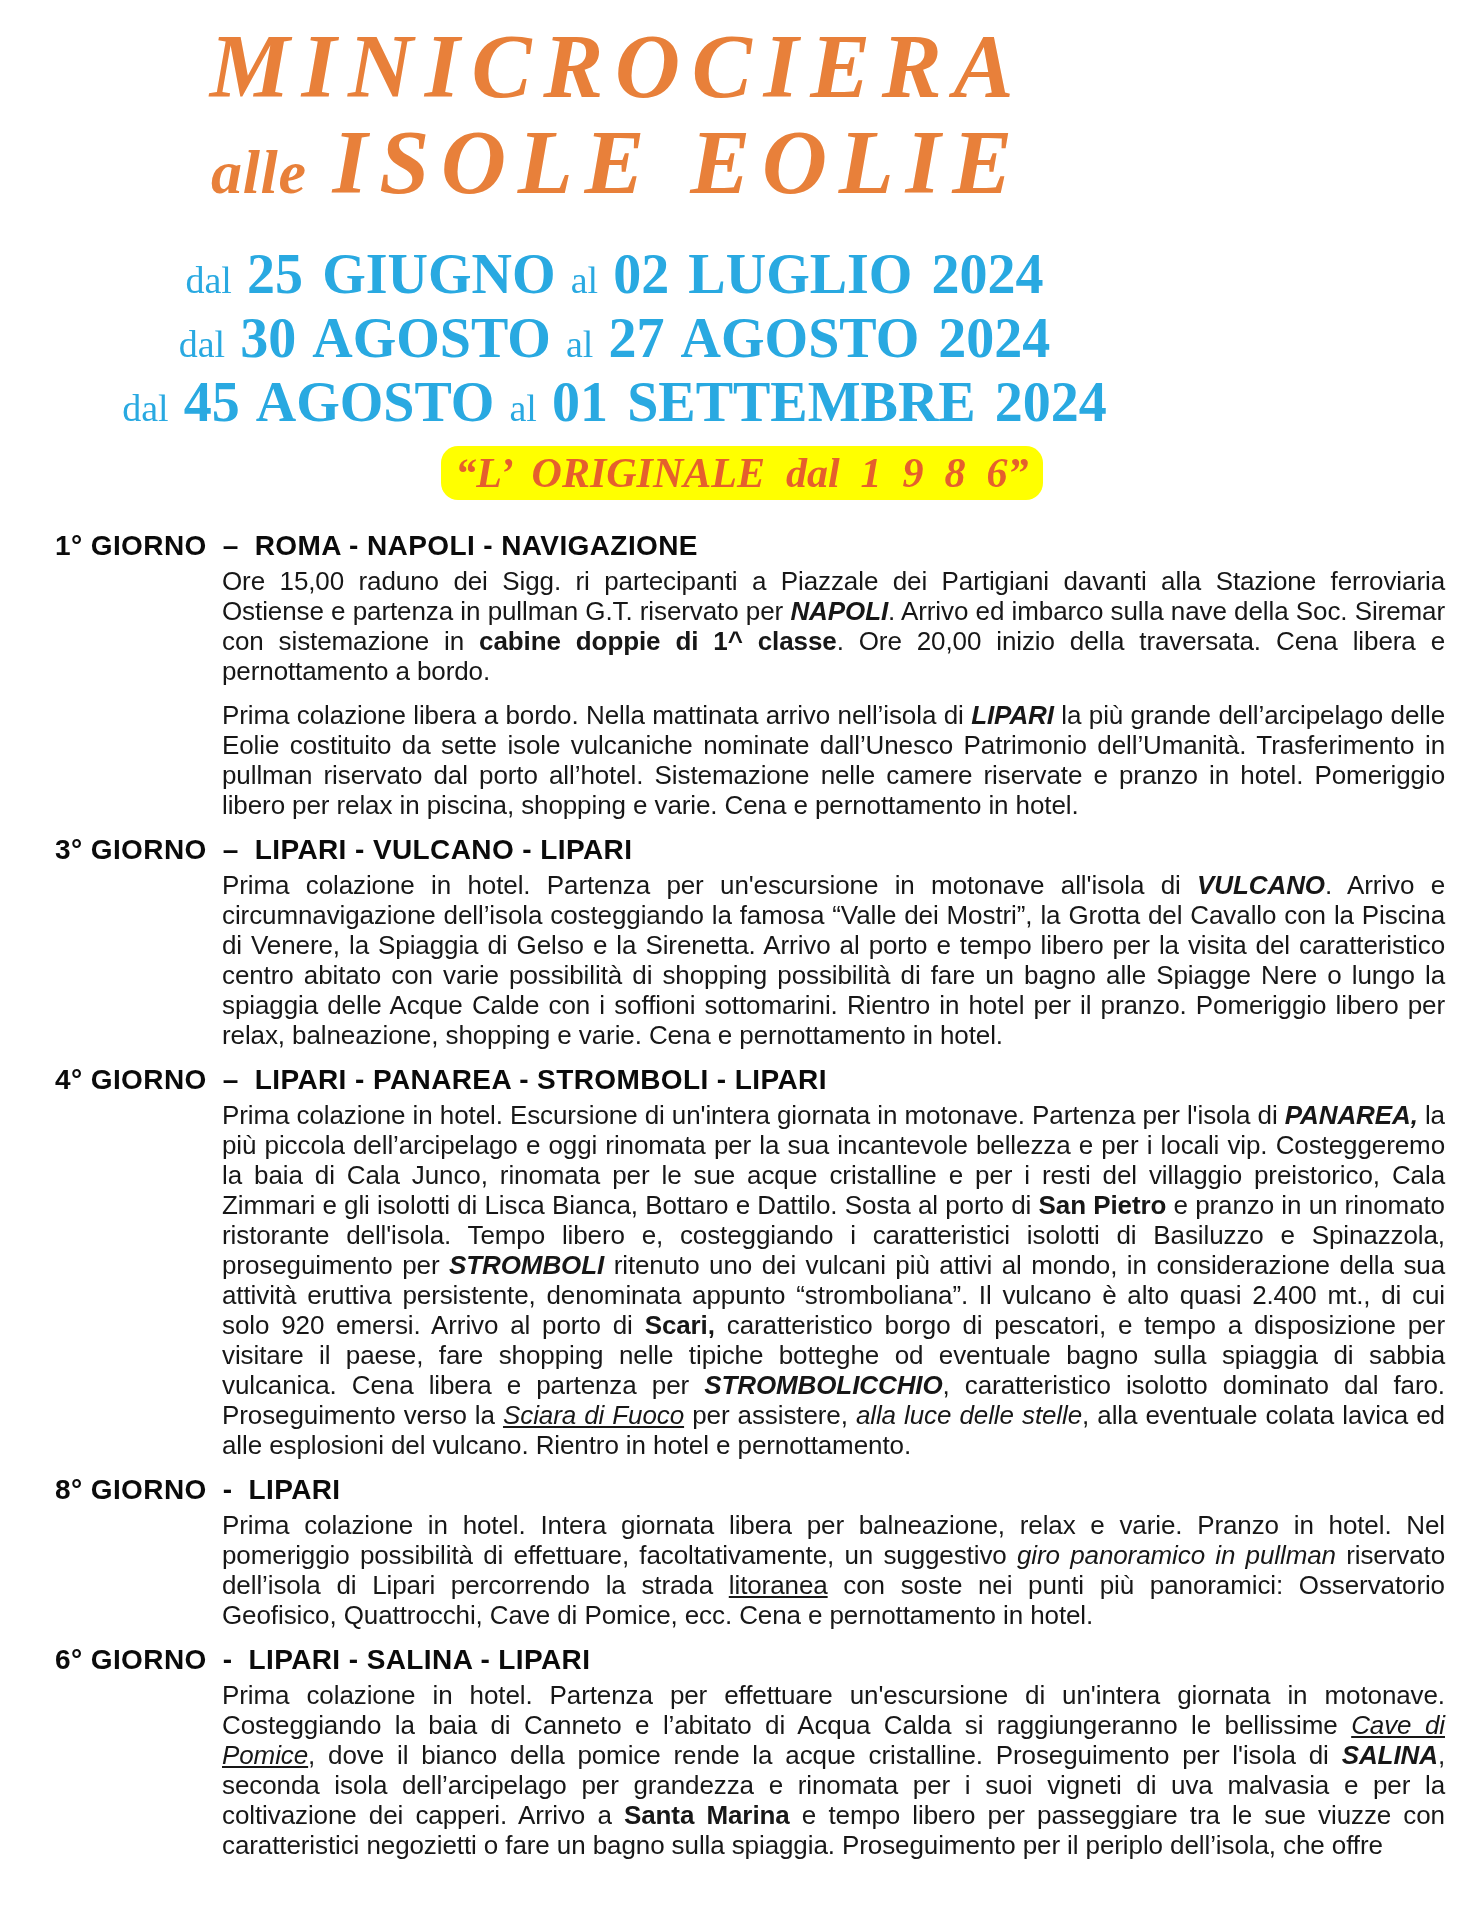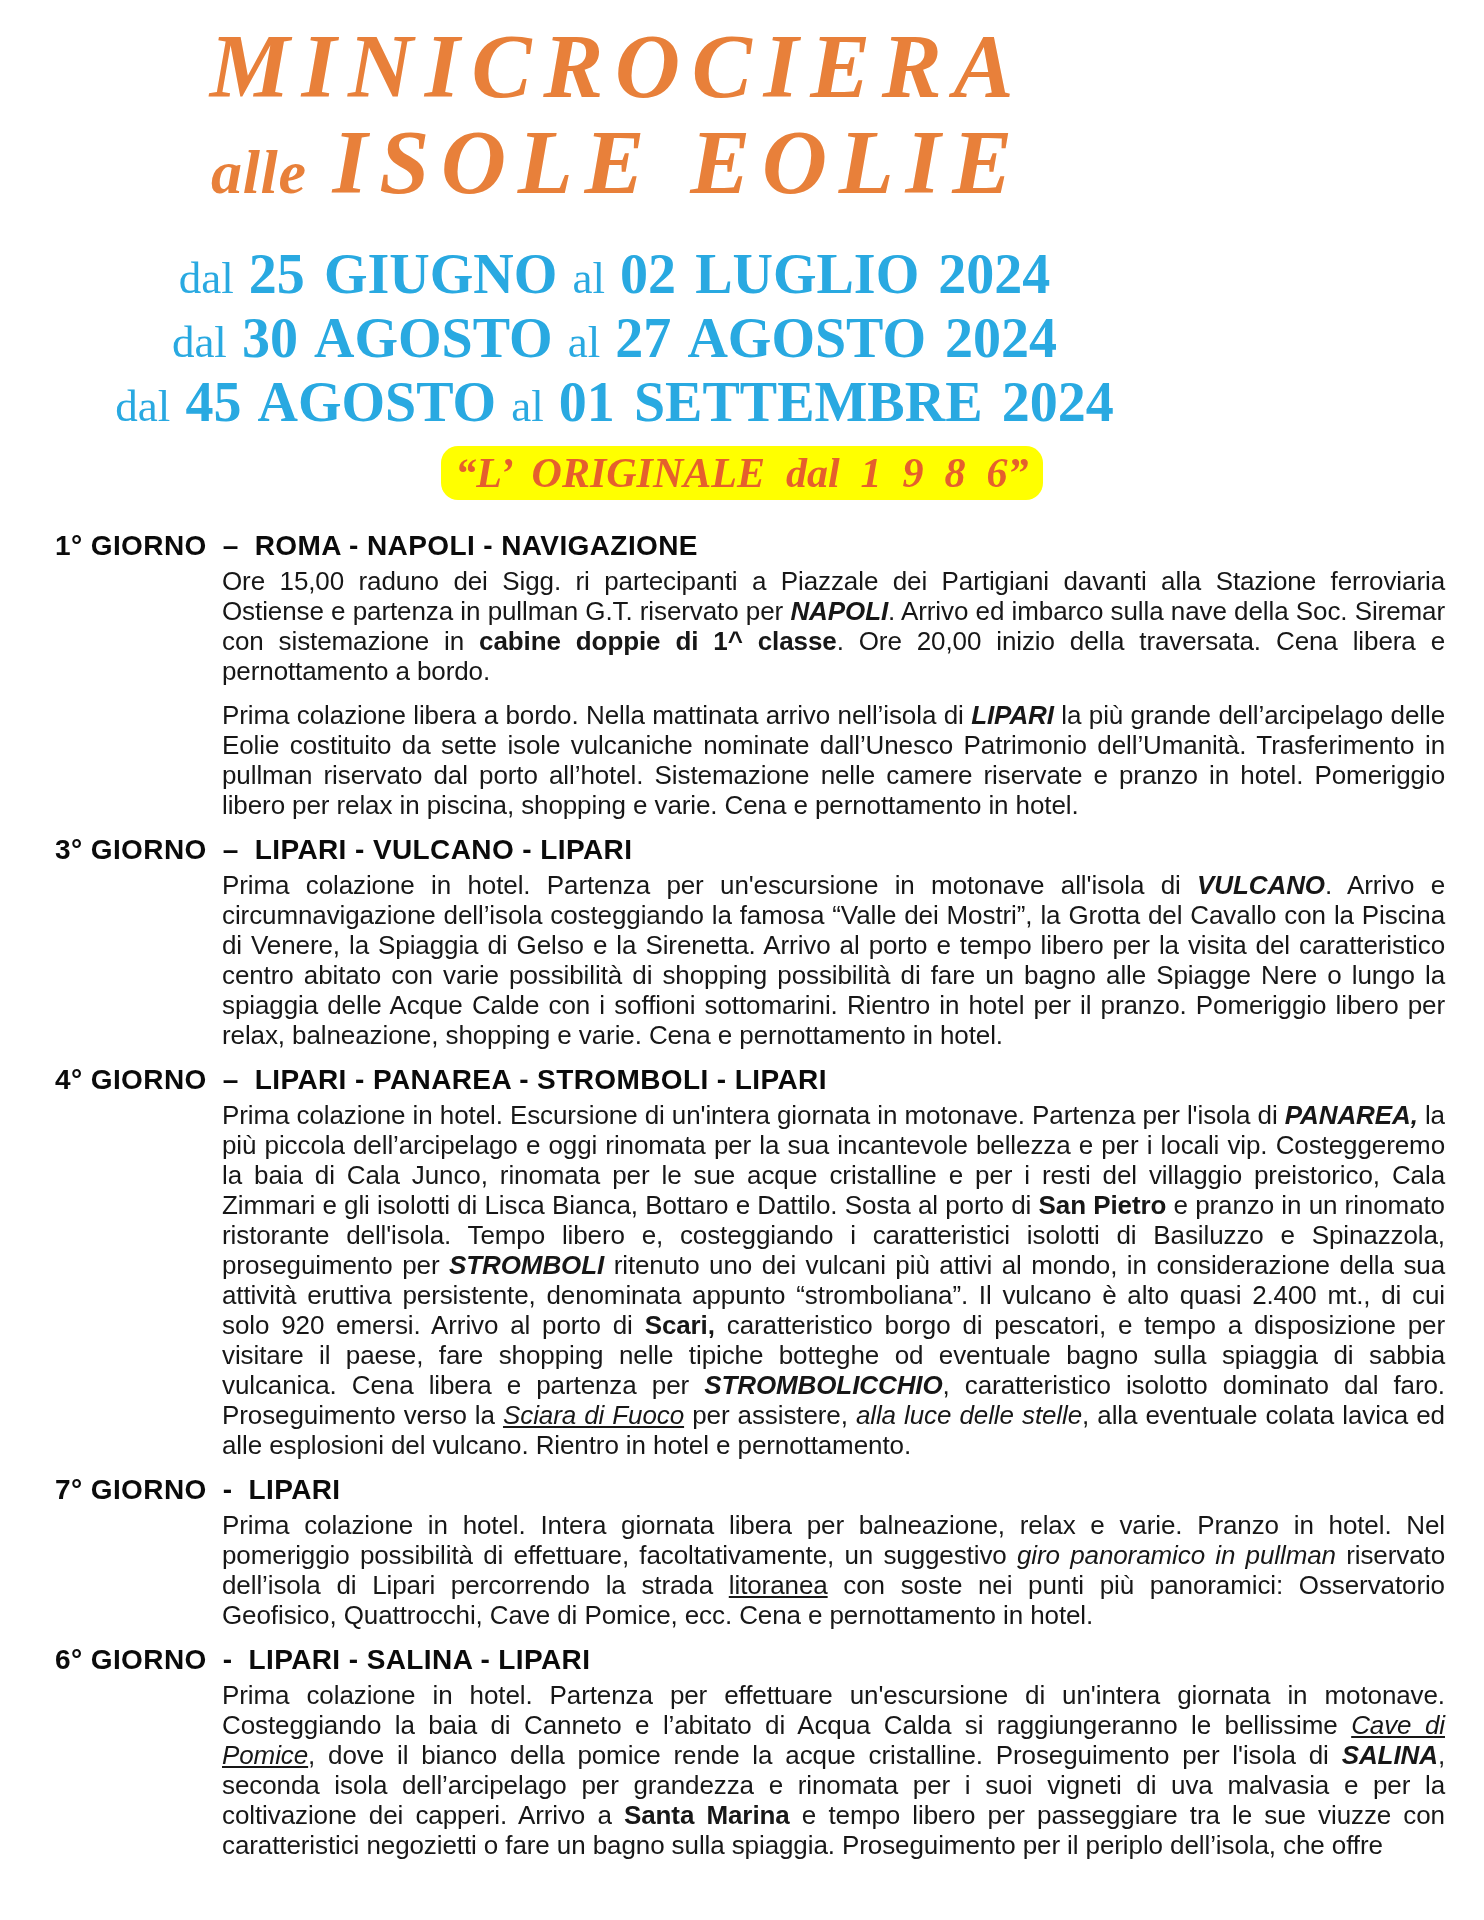--- a/index.html
+++ b/index.html
@@ -17,21 +17,21 @@
     font-family:"Liberation Serif",serif;font-style:italic;font-weight:bold;
     font-size:90px;line-height:1.0;letter-spacing:0.13em;color:var(--orange,#E8803A);
     margin-top:6px;white-space:nowrap;
   }
   .title2 .alle{font-size:62px;letter-spacing:0.01em;margin-right:26px;}
   .dates{margin-top:34px;}
   .date-line{
     font-family:"Liberation Serif",serif;color:var(--blue,#29A9E1);
     height:64px;line-height:64px;white-space:nowrap;word-spacing:0.32em;
   }
-  .dl-small{font-size:45px;font-weight:normal;text-align:right;}
+  .dl-small{font-size:38px;font-weight:normal;text-align:right;}
   .dl-big{font-size:56px;font-weight:bold;}
   .dl-big.sp{margin-left:6px;margin-right:6px;}
   .hl-wrap{width:100%;text-align:center;margin-top:12px;}
   .hl{
     display:inline-block;background:var(--yellow,#FFFF00);
     color:var(--hl-text,#E55F2D);
     font-family:"Liberation Serif",serif;font-style:italic;font-weight:bold;
     font-size:42px;line-height:52px;padding:1px 14px;word-spacing:0.25em;border-radius:17px;
   }
 
@@ -113,21 +113,21 @@
 
   <section class="day">
     <h2 class="day-h">
       <span class="day-label">4° GIORNO</span><span class="day-sep">–</span><span class="day-route">LIPARI - PANAREA - STROMBOLI - LIPARI</span>
     </h2>
     <p class="day-p"><span>Prima colazione in hotel. Escursione di un'intera giornata in motonave. Partenza per l'isola di </span><span class="seg-bi">PANAREA,</span><span> la più piccola dell’arcipelago e oggi rinomata per la sua incantevole bellezza e per i locali vip. Costeggeremo la baia di Cala Junco, rinomata per le sue acque cristalline e per i resti del villaggio preistorico, Cala Zimmari e gli isolotti di Lisca Bianca, Bottaro e Dattilo. Sosta al porto di </span><span class="seg-b">San Pietro</span><span> e pranzo in un rinomato ristorante dell'isola. Tempo libero e, costeggiando i caratteristici isolotti di Basiluzzo e Spinazzola, proseguimento per </span><span class="seg-bi">STROMBOLI</span><span> ritenuto uno dei vulcani più attivi al mondo, in considerazione della sua attività eruttiva persistente, denominata appunto “stromboliana”. Il vulcano è alto quasi 2.400 mt., di cui solo 920 emersi. Arrivo al porto di </span><span class="seg-b">Scari,</span><span> caratteristico borgo di pescatori, e tempo a disposizione per visitare il paese, fare shopping nelle tipiche botteghe od eventuale bagno sulla spiaggia di sabbia vulcanica. Cena libera e partenza per </span><span class="seg-bi">STROMBOLICCHIO</span><span>, caratteristico isolotto dominato dal faro. Proseguimento verso la </span><span class="seg-biu">Sciara di Fuoco</span><span> per assistere, </span><span class="seg-i">alla luce delle stelle</span><span>, alla eventuale colata lavica ed alle esplosioni del vulcano. Rientro in hotel e pernottamento.</span></p>
   </section>
 
   <section class="day">
     <h2 class="day-h">
-      <span class="day-label">7° GIORNO</span><span class="day-sep">-</span><span class="day-route">LIPARI</span>
+      <span class="day-label">8° GIORNO</span><span class="day-sep">-</span><span class="day-route">LIPARI</span>
     </h2>
     <p class="day-p"><span>Prima colazione in hotel. Intera giornata libera per balneazione, relax e varie. Pranzo in hotel. Nel pomeriggio possibilità di effettuare, facoltativamente, un suggestivo </span><span class="seg-i">giro panoramico in pullman</span><span> riservato dell’isola di Lipari percorrendo la strada </span><span class="seg-u">litoranea</span><span> con soste nei punti più panoramici: Osservatorio Geofisico, Quattrocchi, Cave di Pomice, ecc. Cena e pernottamento in hotel.</span></p>
   </section>
 
   <section class="day">
     <h2 class="day-h">
       <span class="day-label">6° GIORNO</span><span class="day-sep">-</span><span class="day-route">LIPARI - SALINA - LIPARI</span>
     </h2>
     <p class="day-p"><span>Prima colazione in hotel. Partenza per effettuare un'escursione di un'intera giornata in motonave. Costeggiando la baia di Canneto e l’abitato di Acqua Calda si raggiungeranno le bellissime </span><span class="seg-iu">Cave di Pomice</span><span>, dove il bianco della pomice rende la acque cristalline. Proseguimento per l'isola di </span><span class="seg-bi">SALINA</span><span>, seconda isola dell’arcipelago per grandezza e rinomata per i suoi vigneti di uva malvasia e per la coltivazione dei capperi. Arrivo a </span><span class="seg-b">Santa Marina</span><span> e tempo libero per passeggiare tra le sue viuzze con caratteristici negozietti o fare un bagno sulla spiaggia. Proseguimento per il periplo dell’isola, che offre</span></p>
   </section>

